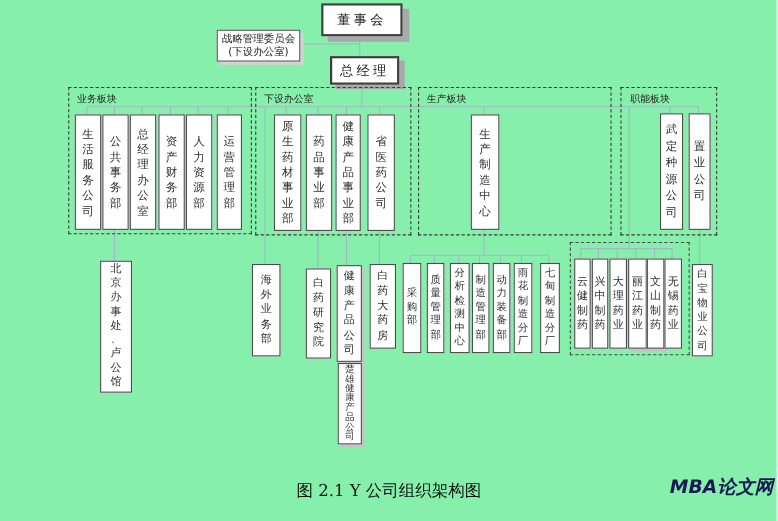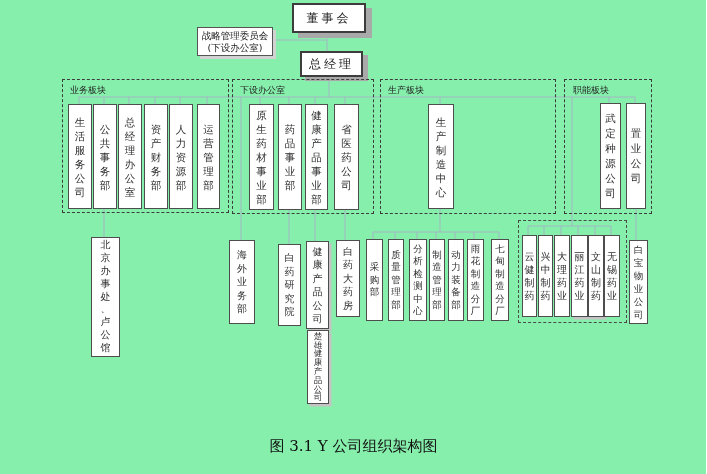--- a/index.html
+++ b/index.html
@@ -341,17 +341,18 @@
     </div>
   <div class="vbox prop" style="left:629px;top:240px;width:17px;height:82px;">
       <span class="vtext">白
 宝
 物
 业
 公
 司</span>
     </div>
 
-  <div class="caption">图 3.1 Y 公司组织架构图</div>
+  <div class="caption">图 2.1 Y 公司组织架构图</div>
   <div class="watermark">
+    <div class="wm-site">MBA论文网</div>
   </div>
 
 </div>
 
 </body></html>

